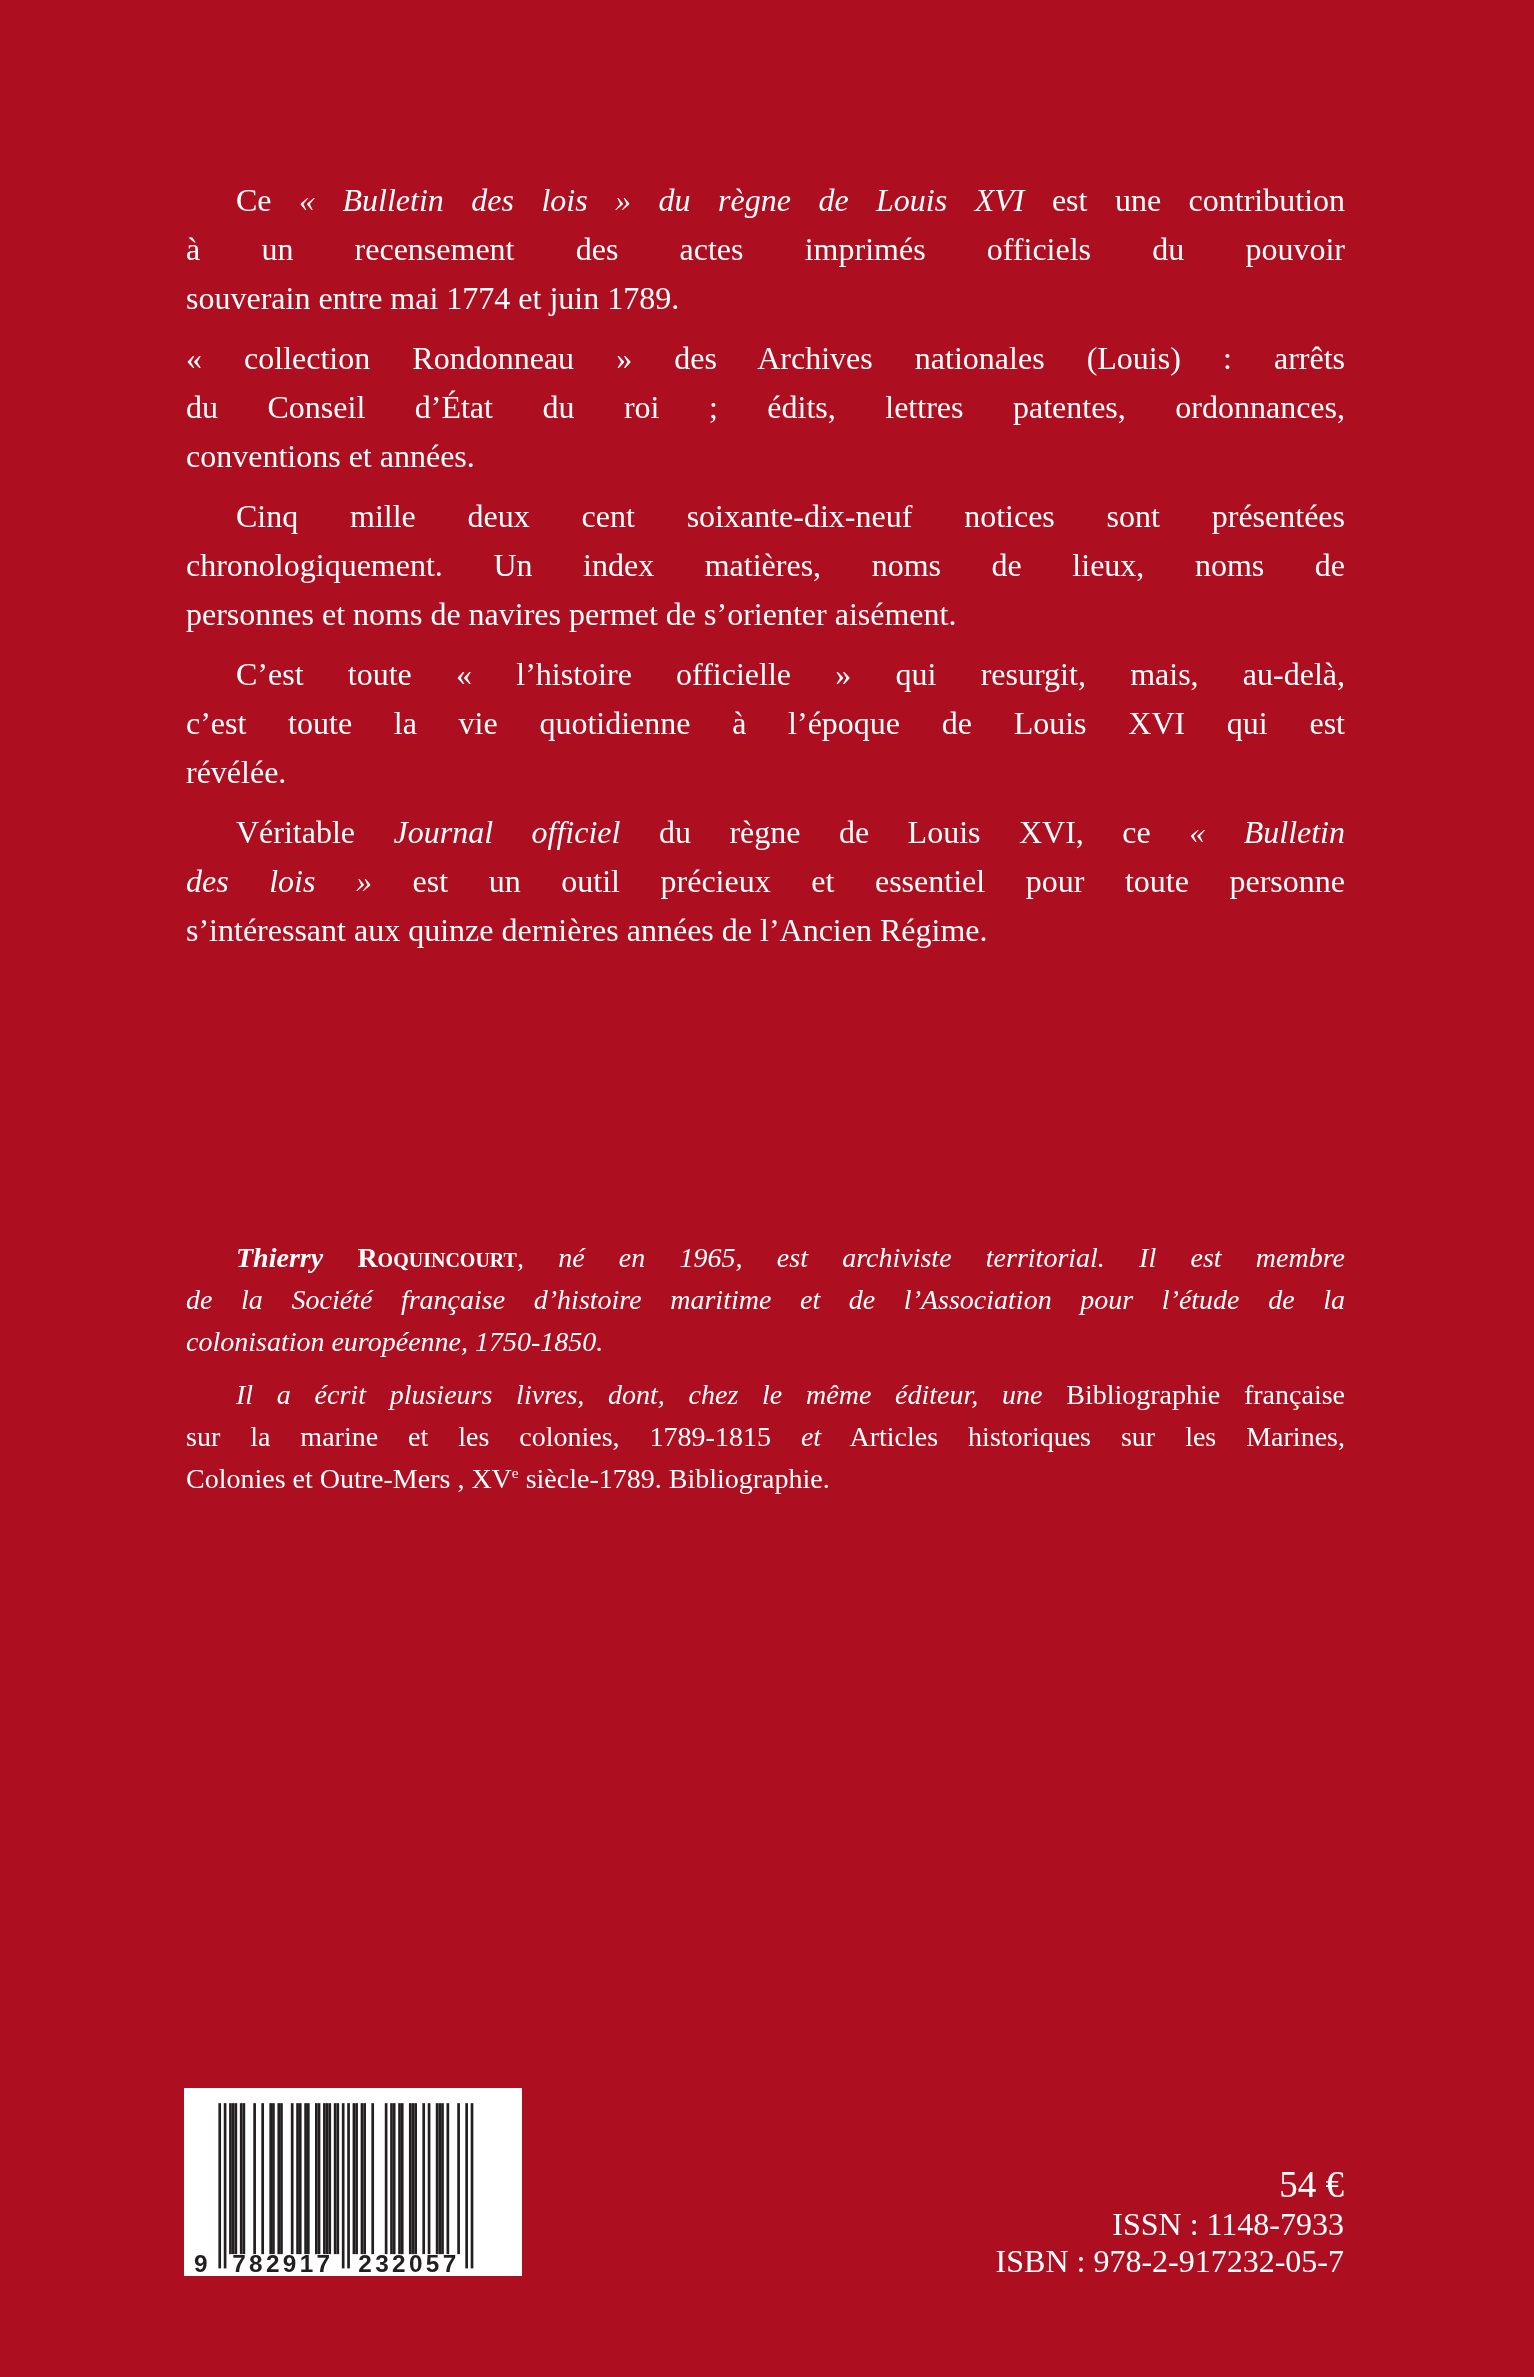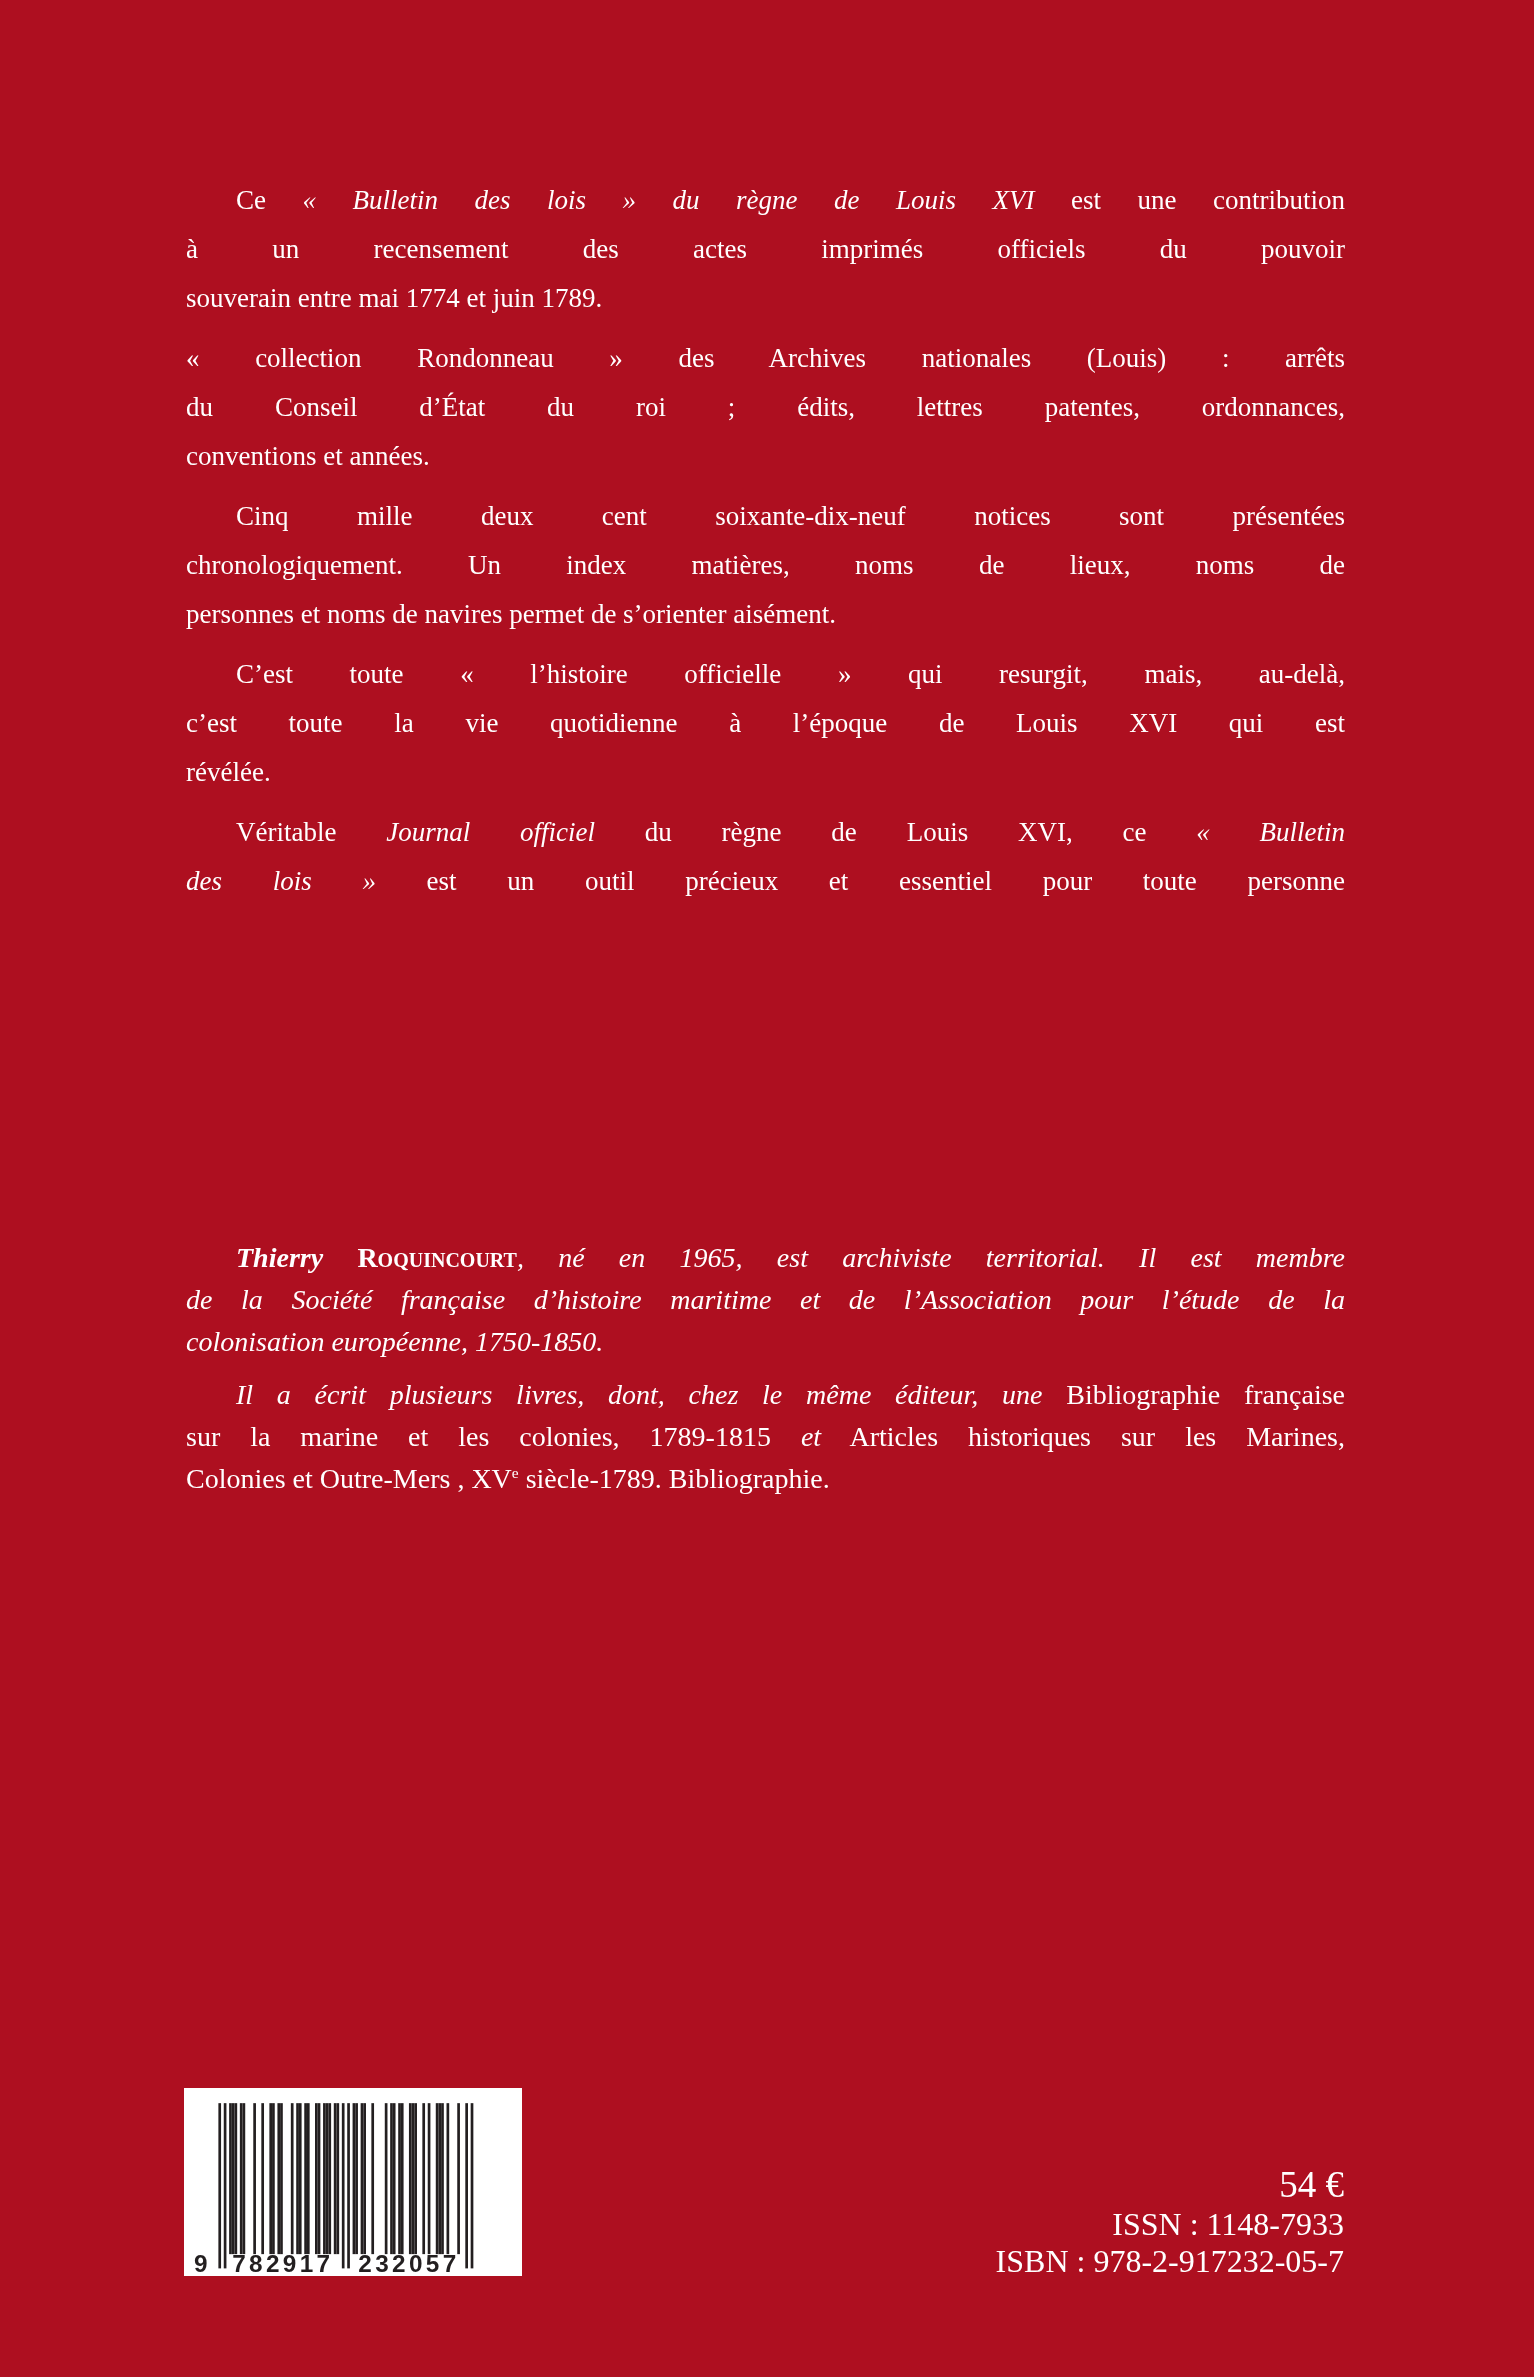--- a/index.html
+++ b/index.html
@@ -5,21 +5,21 @@
   html, body { margin: 0; padding: 0; }
   body {
     width: 1534px; height: 2377px;
     background: #AE0F20;
     position: relative; overflow: hidden;
     font-family: "Liberation Serif", "DejaVu Serif", serif;
     color: #FFFFFF;
   }
   .blurb {
     position: absolute; left: 186px; top: 176px; width: 1159px;
-    font-size: 27px;
+    font-size: 32px;
   }
   .para { margin-bottom: 11px; }
   .line {
     height: 49px; line-height: 49px;
     white-space: nowrap; overflow: visible;
     text-align: justify; text-align-last: justify;
   }
   .line.last { text-align: left; text-align-last: left; }
   .line.indent { padding-left: 50px; }
   .bio {
@@ -66,20 +66,21 @@
       <div class="line last"><span>personnes et noms de navires permet de s’orienter aisément.</span></div>
     </div>
     <div class="para">
       <div class="line indent"><span>C’est toute « l’histoire officielle » qui resurgit, mais, au-delà,</span></div>
       <div class="line"><span>c’est toute la vie quotidienne à l’époque de Louis XVI qui est</span></div>
       <div class="line last"><span>révélée.</span></div>
     </div>
     <div class="para">
       <div class="line indent"><span>Véritable </span><span class="it">Journal officiel</span><span> du règne de Louis XVI, ce </span><span class="it">« Bulletin</span></div>
       <div class="line"><span class="it">des lois »</span><span> est un outil précieux et essentiel pour toute personne</span></div>
+      <div class="line last"><span>s’intéressant aux quinze dernières années de l’Ancien Régime.</span></div>
     </div>
   </div>
 
 <div class="bio" id="bio">
     <div class="para">
       <div class="line indent"><span class="bold-it">Thierry </span><span class="sc">Roquincourt</span><span class="it">, né en 1965, est archiviste territorial. Il est membre</span></div>
       <div class="line"><span class="it">de la Société française d’histoire maritime et de l’Association pour l’étude de la</span></div>
       <div class="line last"><span class="it">colonisation européenne, 1750-1850.</span></div>
     </div>
     <div class="para">

